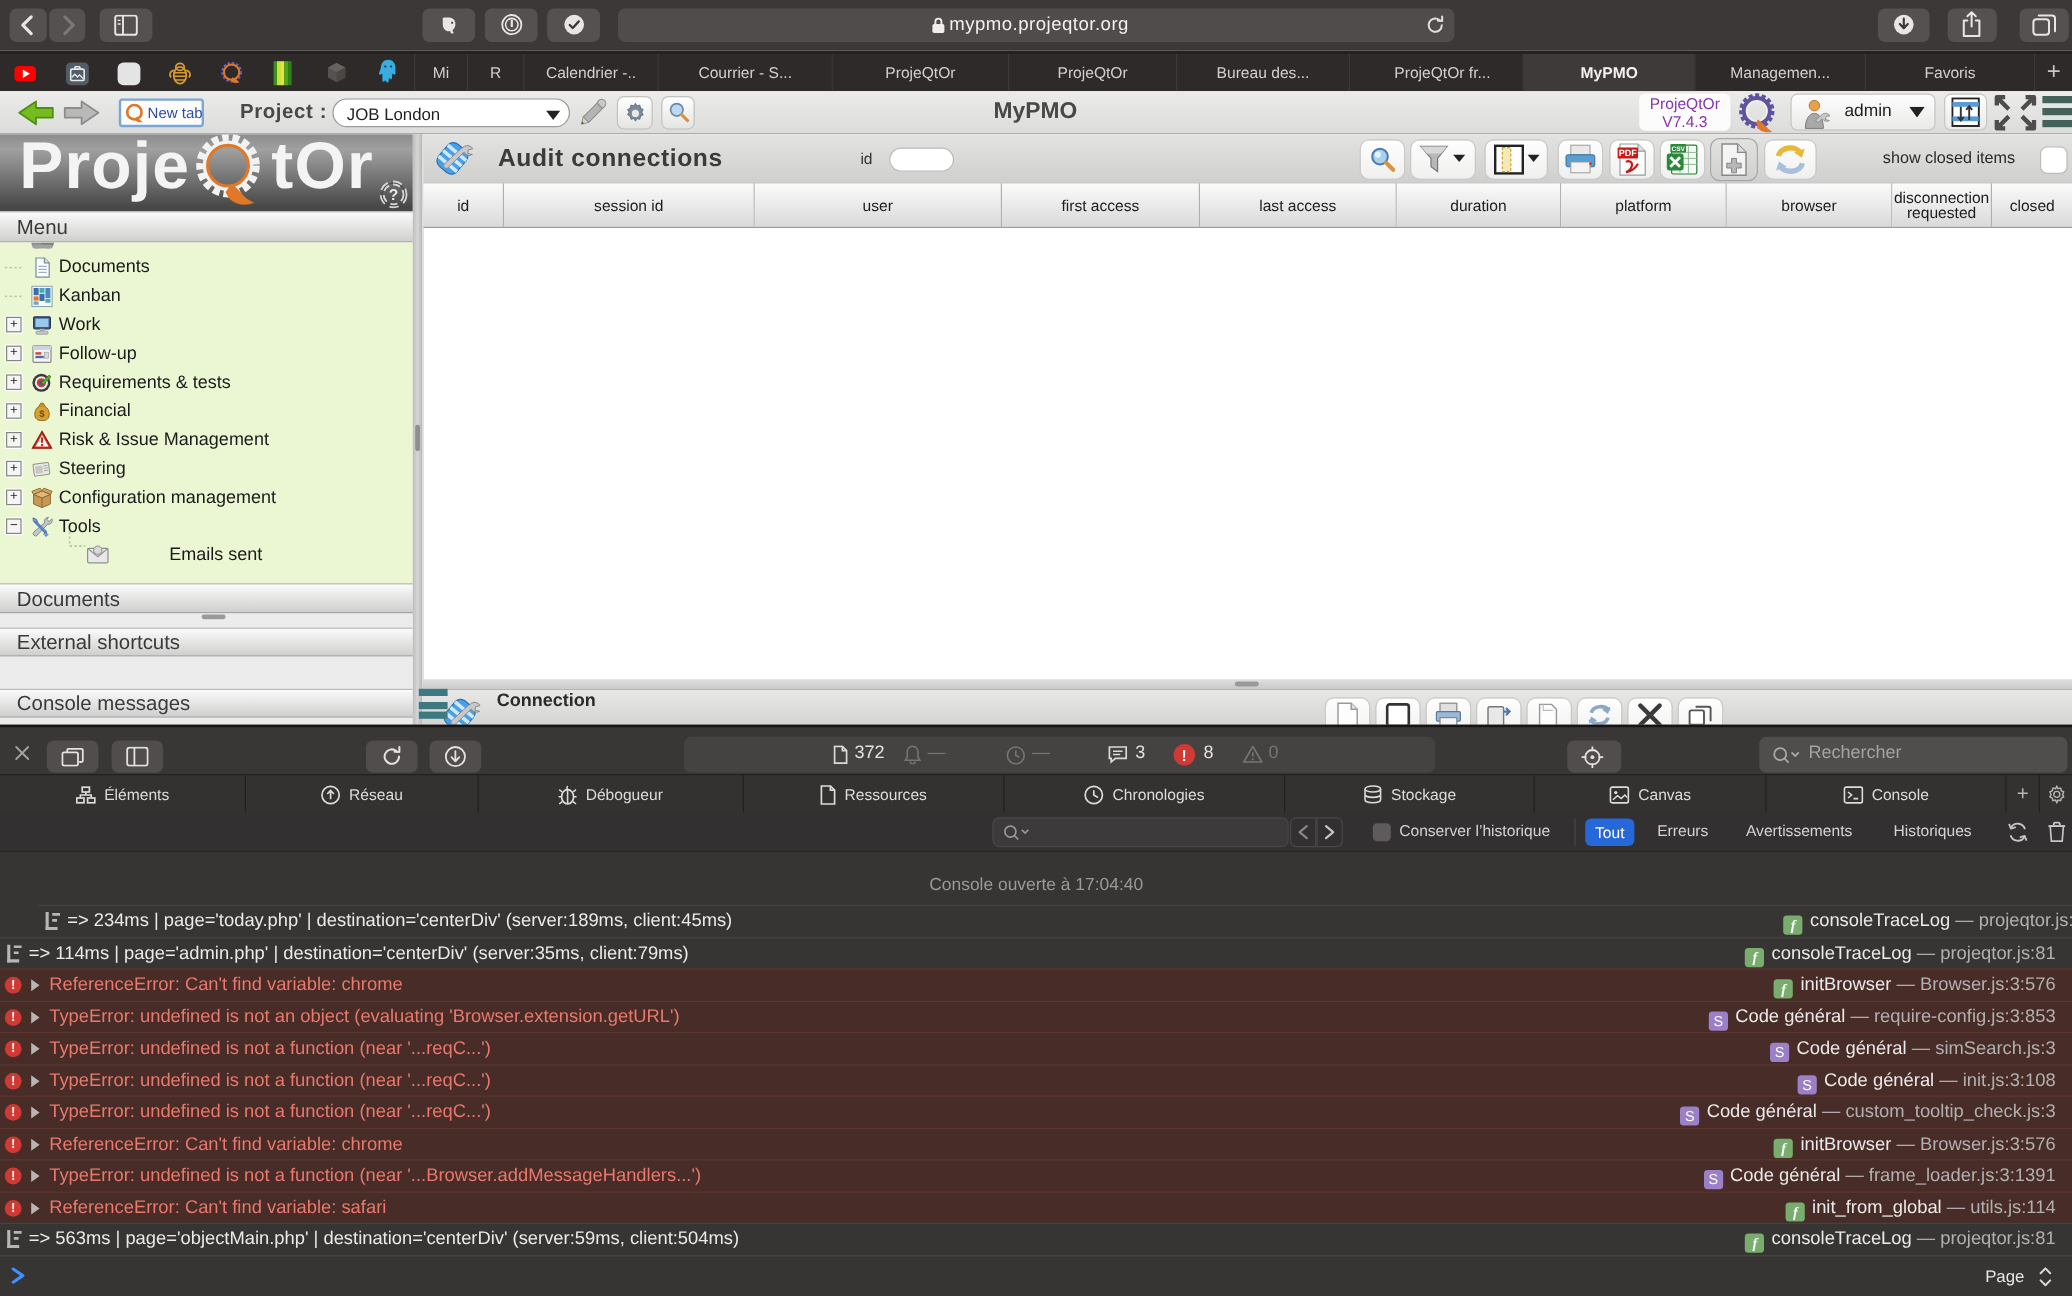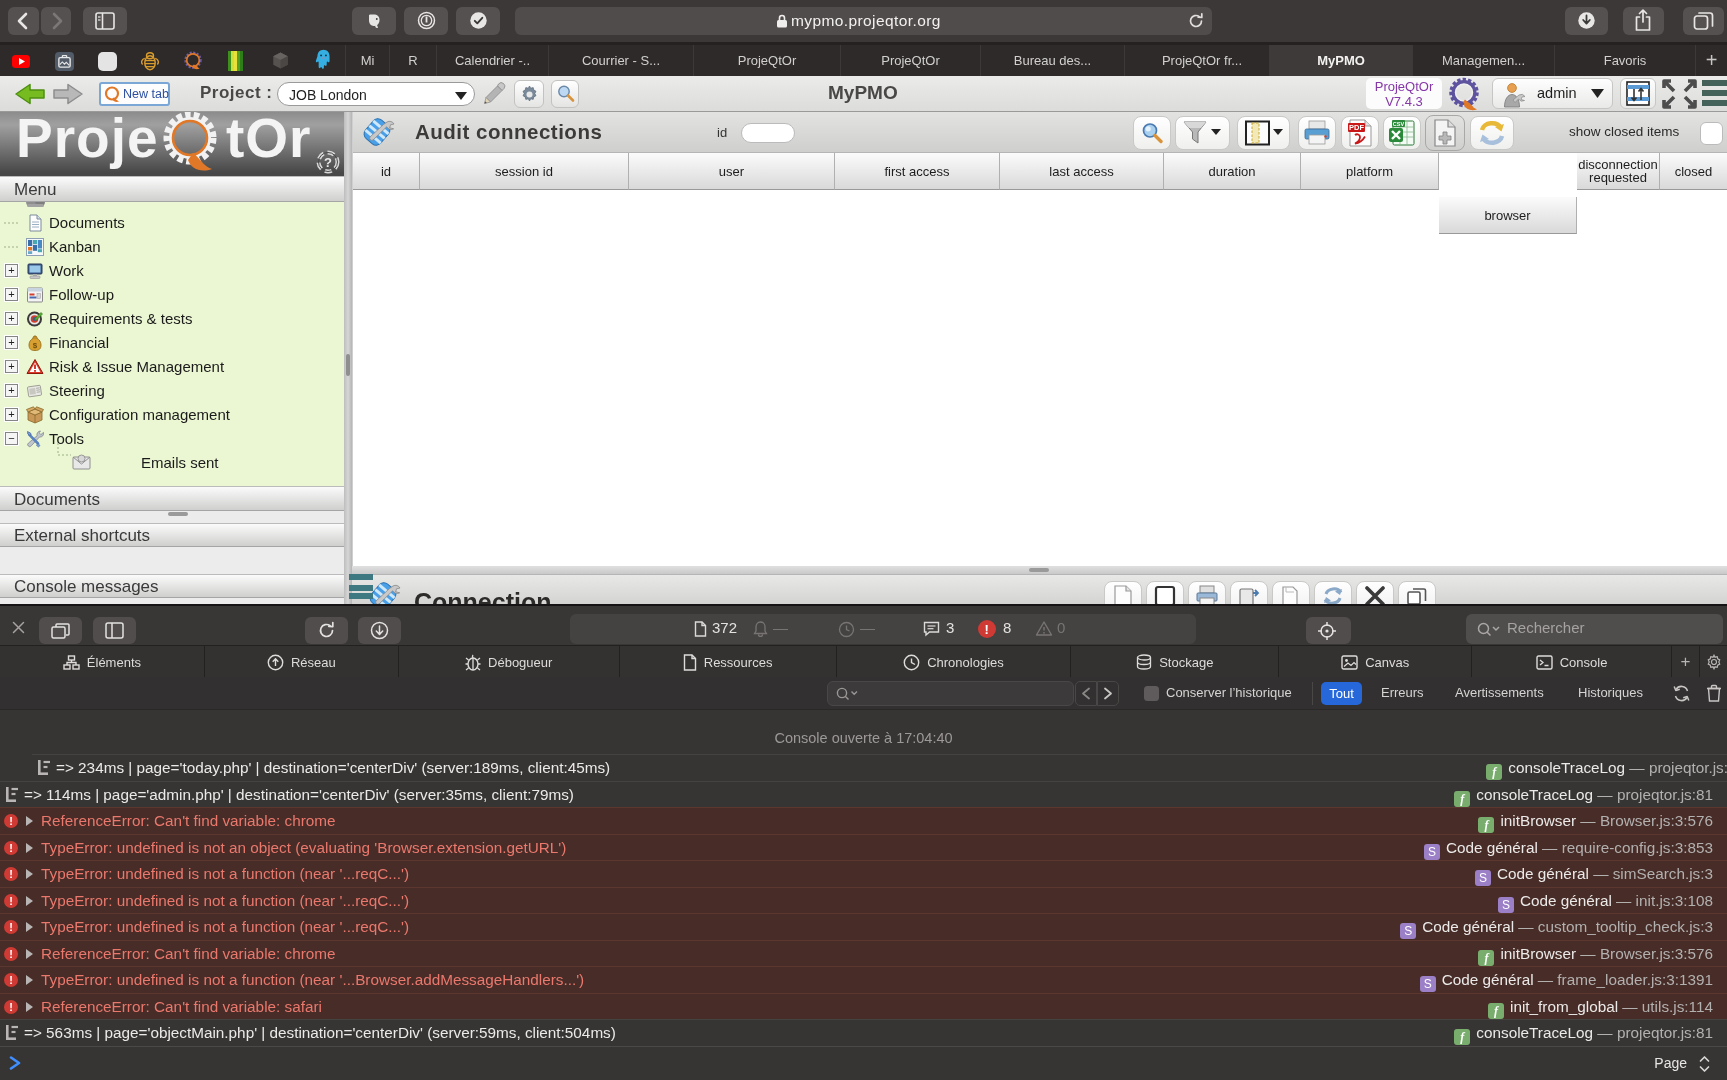--- a/index.html
+++ b/index.html
@@ -503,39 +503,39 @@
       <div class="abs" style="left:1347px;top:10px;width:23px;height:23px;background:#fff;border:1px solid #bbb;border-radius:6px;"></div>
     </div>
     <div id="tablehead">
       <div class="th" style="width:67px;">id</div>
       <div class="th" style="width:209px;">session id</div>
       <div class="th" style="width:206px;">user</div>
       <div class="th" style="width:165px;">first access</div>
       <div class="th" style="width:164px;">last access</div>
       <div class="th" style="width:137px;">duration</div>
       <div class="th" style="width:138px;">platform</div>
-      <div class="th" style="width:138px;margin-top:44px;">browser</div>
+      <div class="th" style="width:138px;">browser</div>
       <div class="th" style="width:83px;">disconnection<br>requested</div>
       <div class="th" style="width:67px;border-right:none;">closed</div>
     </div>
   </div>
   <div class="abs" id="hsplit">
     <div class="abs" style="left:677px;top:2px;width:20px;height:4px;background:#9a9a9a;border-radius:2px;"></div>
   </div>
   <div class="abs" id="connhead">
     <svg class="abs" style="left:13px;top:5px;" width="42" height="34" viewBox="0 0 42 34">
         <g transform="rotate(40 18 16)">
           <rect x="8" y="4" width="20" height="24" rx="6" fill="#4aa0e8" stroke="#2a70b0" stroke-width="1"></rect>
           <line x1="8" y1="10" x2="28" y2="10" stroke="#cfe8fa" stroke-width="3"></line>
           <line x1="8" y1="16" x2="28" y2="16" stroke="#cfe8fa" stroke-width="3"></line>
           <line x1="8" y1="22" x2="28" y2="22" stroke="#cfe8fa" stroke-width="3"></line>
         </g>
         <path d="M28 6 a5 5 0 0 1 7 2 l-3.5 .8 -.8 3 4 1 a5 5 0 0 1 -7 -2 L14 24 a2.2 2.2 0 0 1 -3 -3 L24.5 8.5 Z" fill="#c8c8c8" stroke="#888" stroke-width="0.8"></path>
       </svg>
-    <span class="abs" style="left:62px;top:13px;font-size:25px;font-weight:bold;color:#2d2b29;">Connection</span>
+    <span class="abs" style="left:62px;top:0;font-size:15px;font-weight:bold;color:#2d2b29;">Connection</span>
     <div class="icbtn" style="left:752px;top:6px;width:38px;height:34px;"></div>
     <div class="icbtn" style="left:794px;top:6px;width:38px;height:34px;"></div>
     <div class="icbtn" style="left:836px;top:6px;width:38px;height:34px;"></div>
     <div class="icbtn" style="left:878px;top:6px;width:38px;height:34px;"></div>
     <div class="icbtn" style="left:920px;top:6px;width:38px;height:34px;"></div>
     <div class="icbtn" style="left:962px;top:6px;width:38px;height:34px;"></div>
     <div class="icbtn" style="left:1004px;top:6px;width:38px;height:34px;"></div>
     <div class="icbtn" style="left:1046px;top:6px;width:38px;height:34px;"></div>
     <svg class="abs" style="left:760px;top:10px;" width="22" height="24" viewBox="0 0 22 24">
         <path d="M3 1 H14 L19 6 V23 H3 Z" fill="#fdfdfd" stroke="#999" stroke-width="1.2"></path>

